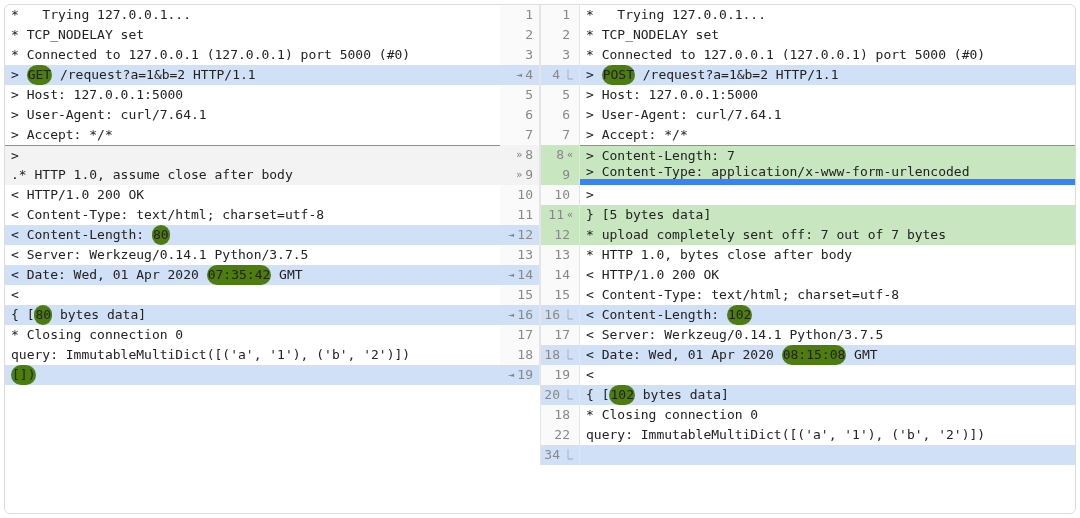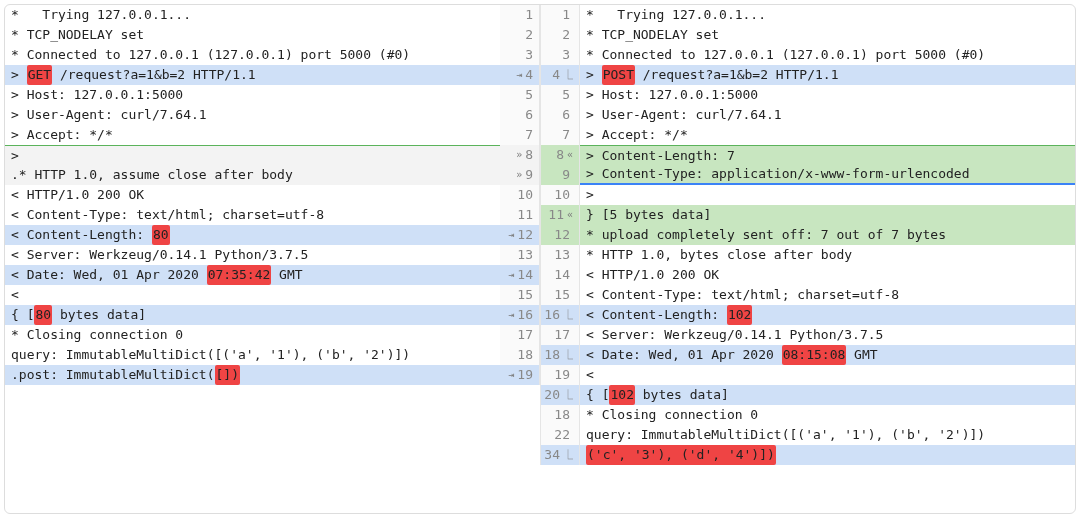--- a/index.html
+++ b/index.html
@@ -67,32 +67,32 @@
     .hl-blue .content, .hl-blue .gutter {
       background: #cfe0f7;
     }
     .hl-green .content, .hl-green .gutter {
       background: #c8e6c0;
     }
     .hl-gray .content, .hl-gray .gutter {
       background: #f3f3f3;
     }
     .word-hl {
-      background: #ef4444;
-      border-radius: 2px;
+      background: #4d7c0f;
+      border-radius: 10px;
       padding: 0 1px;
     }
     
     .pane.left .gutter { order: 2; }
     .pane.left .content { order: 1; }
     .pane.right .gutter { order: 1; }
     .pane.right .content { order: 2; }
     
     .green-top-border .content { border-top: 1px solid #5bb35b; }
-    .green-bottom-border .content { border-bottom: 2px solid #3b82f6; text-align: center; }
+    .green-bottom-border .content { border-bottom: 6px solid #3b82f6; text-align: center; }
   </style>
 </head>
 <body>
 
 <div class="diff-container">
   <div class="pane left" id="pane-left">
       <div class="row hl-none">
         <div class="gutter left-gutter">
           <span class="marker"></span>
           <span>1</span>
@@ -216,21 +216,21 @@
           <span class="marker"></span>
           <span>18</span>
         </div>
         <div class="content">query: ImmutableMultiDict([('a', '1'), ('b', '2')])</div>
       </div>
       <div class="row hl-blue">
         <div class="gutter left-gutter">
           <span class="marker">⇥</span>
           <span>19</span>
         </div>
-        <div class="content"><span>.post: ImmutableMultiDict(</span><span class="word-hl">[])</span><span></span></div>
+        <div class="content"><span class="word-hl">[])</span><span></span></div>
       </div>
     </div>
   <div class="pane right" id="pane-right">
       <div class="row hl-none">
         <div class="gutter ">
           <span>1</span>
           <span class="marker"></span>
         </div>
         <div class="content">*   Trying 127.0.0.1...</div>
       </div>
@@ -379,16 +379,16 @@
           <span>22</span>
           <span class="marker"></span>
         </div>
         <div class="content">query: ImmutableMultiDict([('a', '1'), ('b', '2')])</div>
       </div>
       <div class="row hl-blue">
         <div class="gutter ">
           <span>34</span>
           <span class="marker">⎿</span>
         </div>
-        <div class="content"><span class="word-hl">('c', '3'), ('d', '4')])</span><span></span></div>
+        <div class="content"><span></span></div>
       </div>
     </div>
 </div>
 
 </body></html>

